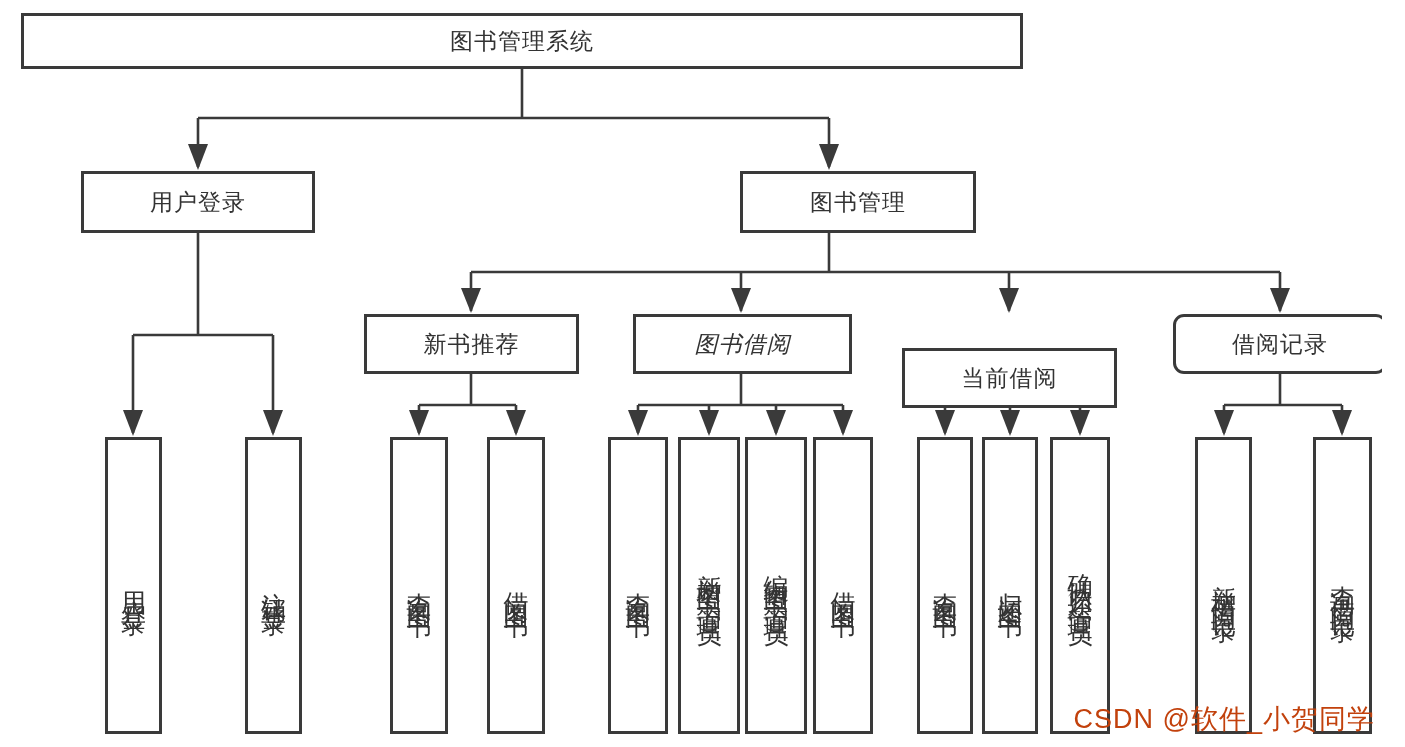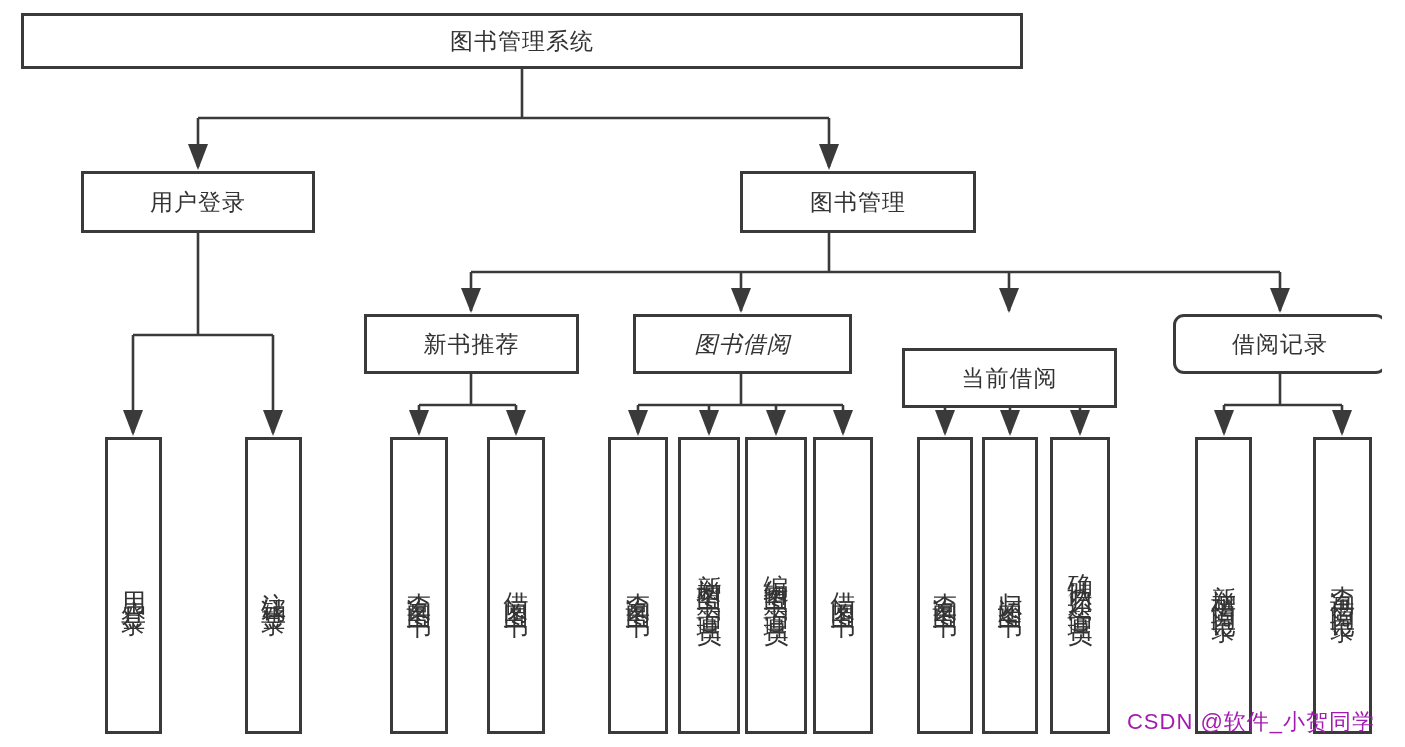--- a/index.html
+++ b/index.html
@@ -68,22 +68,22 @@
   .n-l7  { left: 813px;  width: 60px; }
   .n-l8  { left: 917px;  width: 56px; }
   .n-l9  { left: 982px;  width: 56px; }
   .n-l10 { left: 1050px; width: 60px; }
   .n-l11 { left: 1195px; width: 57px; }
   .n-l12 { left: 1313px; width: 59px; }
   #watermark {
     position: absolute;
     right: 7px;
     bottom: 10px;
-    font-size: 22px;
-    color: #a21caf;
+    font-size: 27px;
+    color: #c2410c;
     letter-spacing: 1px;
     z-index: 5;
     white-space: nowrap;
   }
 </style>
 </head>
 <body>
 
 <div id="canvas">
 

